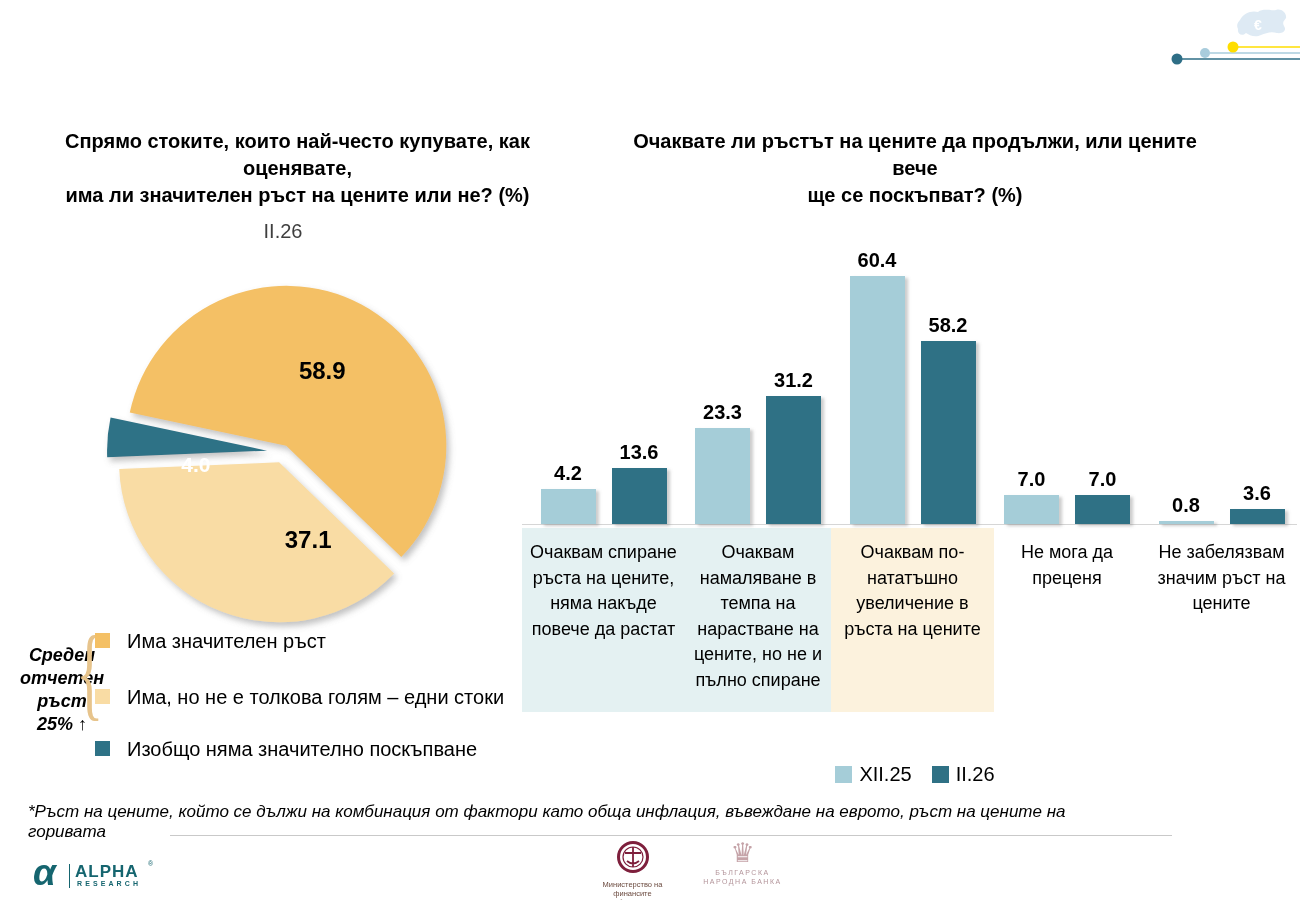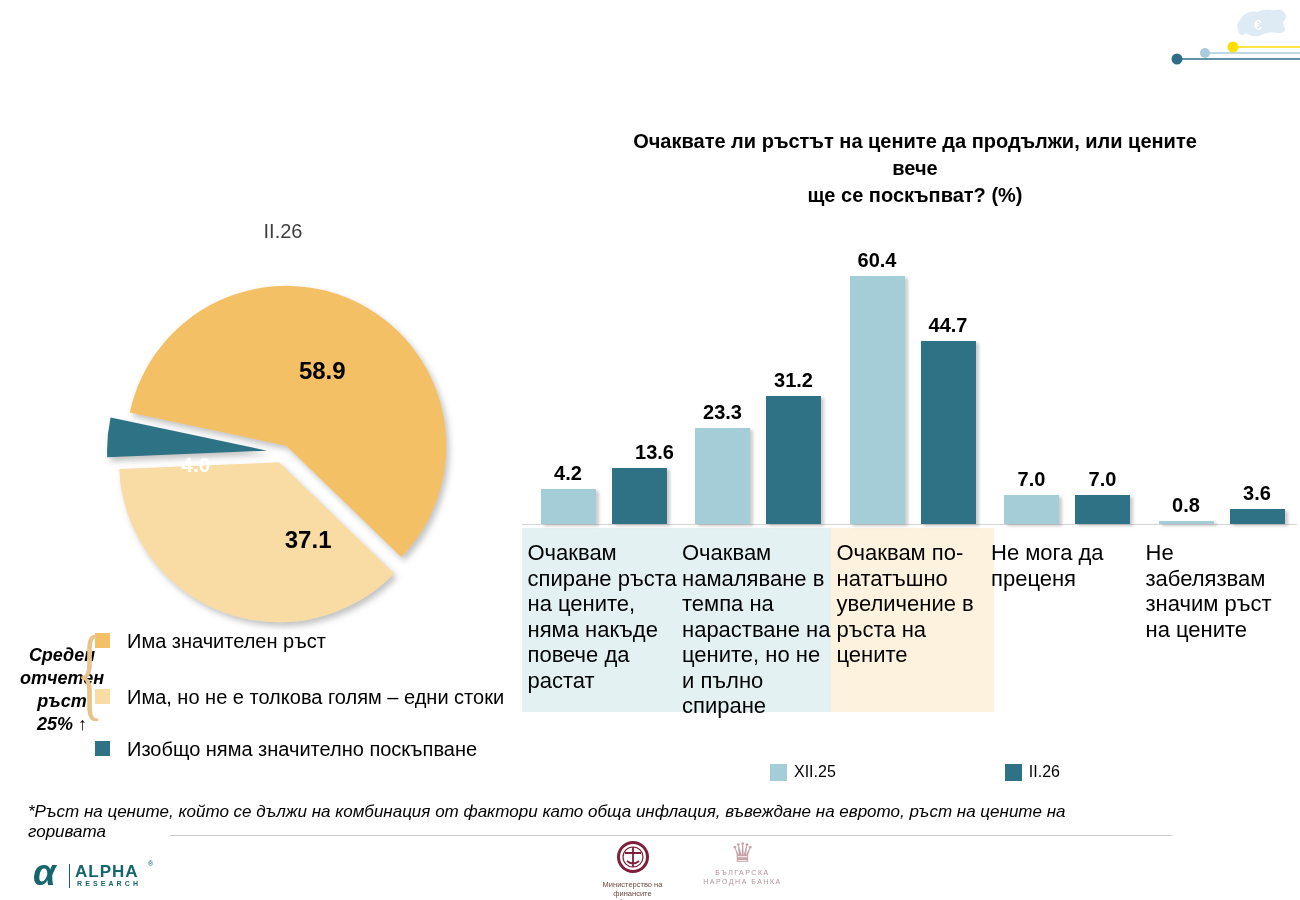--- a/index.html
+++ b/index.html
@@ -17,25 +17,25 @@
   
   #side-note{left:14px;top:644px;width:96px;text-align:center;font-style:italic;font-weight:bold;
              font-size:18px;line-height:23px;}
   #legend-brace{left:76px;top:626px;width:30px;height:92px;font-family:"Liberation Serif",serif;
                 font-size:104px;line-height:92px;color:#E7C48C;transform:scaleX(.55);transform-origin:left top;}
   .pie-legend-item{position:absolute;left:95px;}
   .pie-legend-item .sq{position:absolute;left:0;top:5px;width:15px;height:15px;}
   .pie-legend-item .txt{margin-left:32px;font-size:20px;line-height:26px;white-space:nowrap;}
   
   .cat-box{position:absolute;}
-  .cat-label{position:absolute;width:152px;font-size:22px;line-height:25.5px;}
+  .cat-label{position:absolute;width:152px;text-align:center;font-size:18px;line-height:25.5px;}
   .bar{position:absolute;box-shadow:3px 2px 3px rgba(110,110,110,.35);}
   .bar-val{position:absolute;width:70px;text-align:center;font-size:20px;font-weight:bold;}
   #axis-line{left:522px;top:524px;width:775px;height:1px;background:#d6d6d6;}
-  #bar-legend{left:770px;top:763px;width:290px;display:flex;justify-content:space-between;gap:20px;font-size:16px;}
+  #bar-legend{left:770px;top:763px;width:290px;display:flex;justify-content:center;gap:20px;font-size:20px;}
   #bar-legend .item{display:flex;align-items:center;gap:7px;}
   #bar-legend .sq{width:17px;height:17px;display:inline-block;}
   
   #footnote{left:28px;top:802px;width:1090px;font-size:17px;font-style:italic;}
   #footer-line{left:170px;top:835px;width:1002px;height:1px;background:#c9c9c9;}
   #alpha-logo{left:33px;top:858px;width:120px;height:36px;color:#15656F;}
   #alpha-glyph{position:absolute;left:0;top:-6px;font-size:37px;font-weight:bold;font-style:italic;}
   #alpha-sep{position:absolute;left:36px;top:6px;width:1px;height:24px;background:#15656F;}
   #alpha-name{position:absolute;left:42px;top:4px;font-size:17px;font-weight:bold;letter-spacing:1px;}
   #alpha-reg{position:absolute;left:115px;top:2px;font-size:7px;}
@@ -55,20 +55,24 @@
     <path fill="#DEEAF4" d="M80 20 C83 13 92 10 98 12 C103 8 112 11 116 10 C121 8 127 13 126 18 C124 21 122 22 124 26 C127 30 123 34 117 33 C111 31 106 33 101 35 C95 38 89 35 86 33 C82 37 77 34 78 29 C76 25 78 22 80 20 Z"></path>
     <text id="map-euro" x="94" y="30" font-size="14" font-weight="bold" fill="#ffffff">€</text>
     <line x1="78" y1="47" x2="140" y2="47" stroke="#FFDE00" stroke-width="1.6"></line>
     <line x1="50" y1="53" x2="140" y2="53" stroke="#A9CCDC" stroke-width="1.6"></line>
     <line x1="22" y1="59" x2="140" y2="59" stroke="#2E6E86" stroke-width="1.6"></line>
     <circle cx="73" cy="47" r="5.5" fill="#FFDE00"></circle>
     <circle cx="45" cy="53" r="5" fill="#A9CCDC"></circle>
     <circle cx="17" cy="59" r="5.5" fill="#2E6E86"></circle>
   </svg>
 
+  <div id="left-title" class="abs section-title">
+    <div>Спрямо стоките, които най-често купувате, как оценявате,</div>
+    <div>има ли значителен ръст на цените или не? (%)</div>
+  </div>
   <div id="right-title" class="abs section-title">
     <div>Очаквате ли ръстът на цените да продължи, или цените вече</div>
     <div>ще се поскъпват? (%)</div>
   </div>
 
   <div id="pie-title" class="abs">II.26</div>
   <svg id="pie-svg" class="abs" width="420" height="360">
     <defs>
       <filter id="pshadow" x="-20%" y="-20%" width="150%" height="150%">
         <feDropShadow dx="3" dy="4" stdDeviation="3" flood-color="#777" flood-opacity="0.45"></feDropShadow>
@@ -125,25 +129,25 @@
         <div class="bar-val abs" style="left: 533px; top: 461.74px;">4.2</div>
         <div class="bar abs" style="left: 695px; width: 55px; top: 428.47px; height: 95.53px; background: rgb(165, 205, 216);"></div>
         <div class="bar-val abs" style="left: 687.5px; top: 401.47px;">23.3</div>
         <div class="bar abs" style="left: 849.5px; width: 55px; top: 276.36px; height: 247.64px; background: rgb(165, 205, 216);"></div>
         <div class="bar-val abs" style="left: 842px; top: 249.36px;">60.4</div>
         <div class="bar abs" style="left: 1004px; width: 55px; top: 495.3px; height: 28.7px; background: rgb(165, 205, 216);"></div>
         <div class="bar-val abs" style="left: 996.5px; top: 468.3px;">7.0</div>
         <div class="bar abs" style="left: 1158.5px; width: 55px; top: 520.72px; height: 3.28px; background: rgb(165, 205, 216);"></div>
         <div class="bar-val abs" style="left: 1151px; top: 493.72px;">0.8</div>
         <div class="bar abs" style="left: 611.5px; width: 55px; top: 468.24px; height: 55.76px; background: rgb(47, 113, 133);"></div>
-        <div class="bar-val abs" style="left: 604px; top: 441.24px; text-align: right;">13.6</div>
+        <div class="bar-val abs" style="left: 604px; top: 441.24px;">13.6</div>
         <div class="bar abs" style="left: 766px; width: 55px; top: 396.08px; height: 127.92px; background: rgb(47, 113, 133);"></div>
         <div class="bar-val abs" style="left: 758.5px; top: 369.08px;">31.2</div>
         <div class="bar abs" style="left: 920.5px; width: 55px; top: 340.73px; height: 183.27px; background: rgb(47, 113, 133);"></div>
-        <div class="bar-val abs" style="left: 913px; top: 313.73px;">44.7</div>
+        <div class="bar-val abs" style="left: 913px; top: 313.73px;">58.2</div>
         <div class="bar abs" style="left: 1075px; width: 55px; top: 495.3px; height: 28.7px; background: rgb(47, 113, 133);"></div>
         <div class="bar-val abs" style="left: 1067.5px; top: 468.3px;">7.0</div>
         <div class="bar abs" style="left: 1229.5px; width: 55px; top: 509.24px; height: 14.76px; background: rgb(47, 113, 133);"></div>
         <div class="bar-val abs" style="left: 1222px; top: 482.24px;">3.6</div>
       </div>
     <div id="cat-labels">
         <div class="cat-label abs" style="left: 527.5px; top: 540px;">Очаквам спиране ръста на цените, няма накъде повече да растат</div>
         <div class="cat-label abs" style="left: 682px; top: 540px;">Очаквам намаляване в темпа на нарастване на цените, но не и пълно спиране</div>
         <div class="cat-label abs" style="left: 836.5px; top: 540px;">Очаквам по-нататъшно увеличение в ръста на цените</div>
         <div class="cat-label abs" style="left: 991px; top: 540px;">Не мога да преценя</div>

